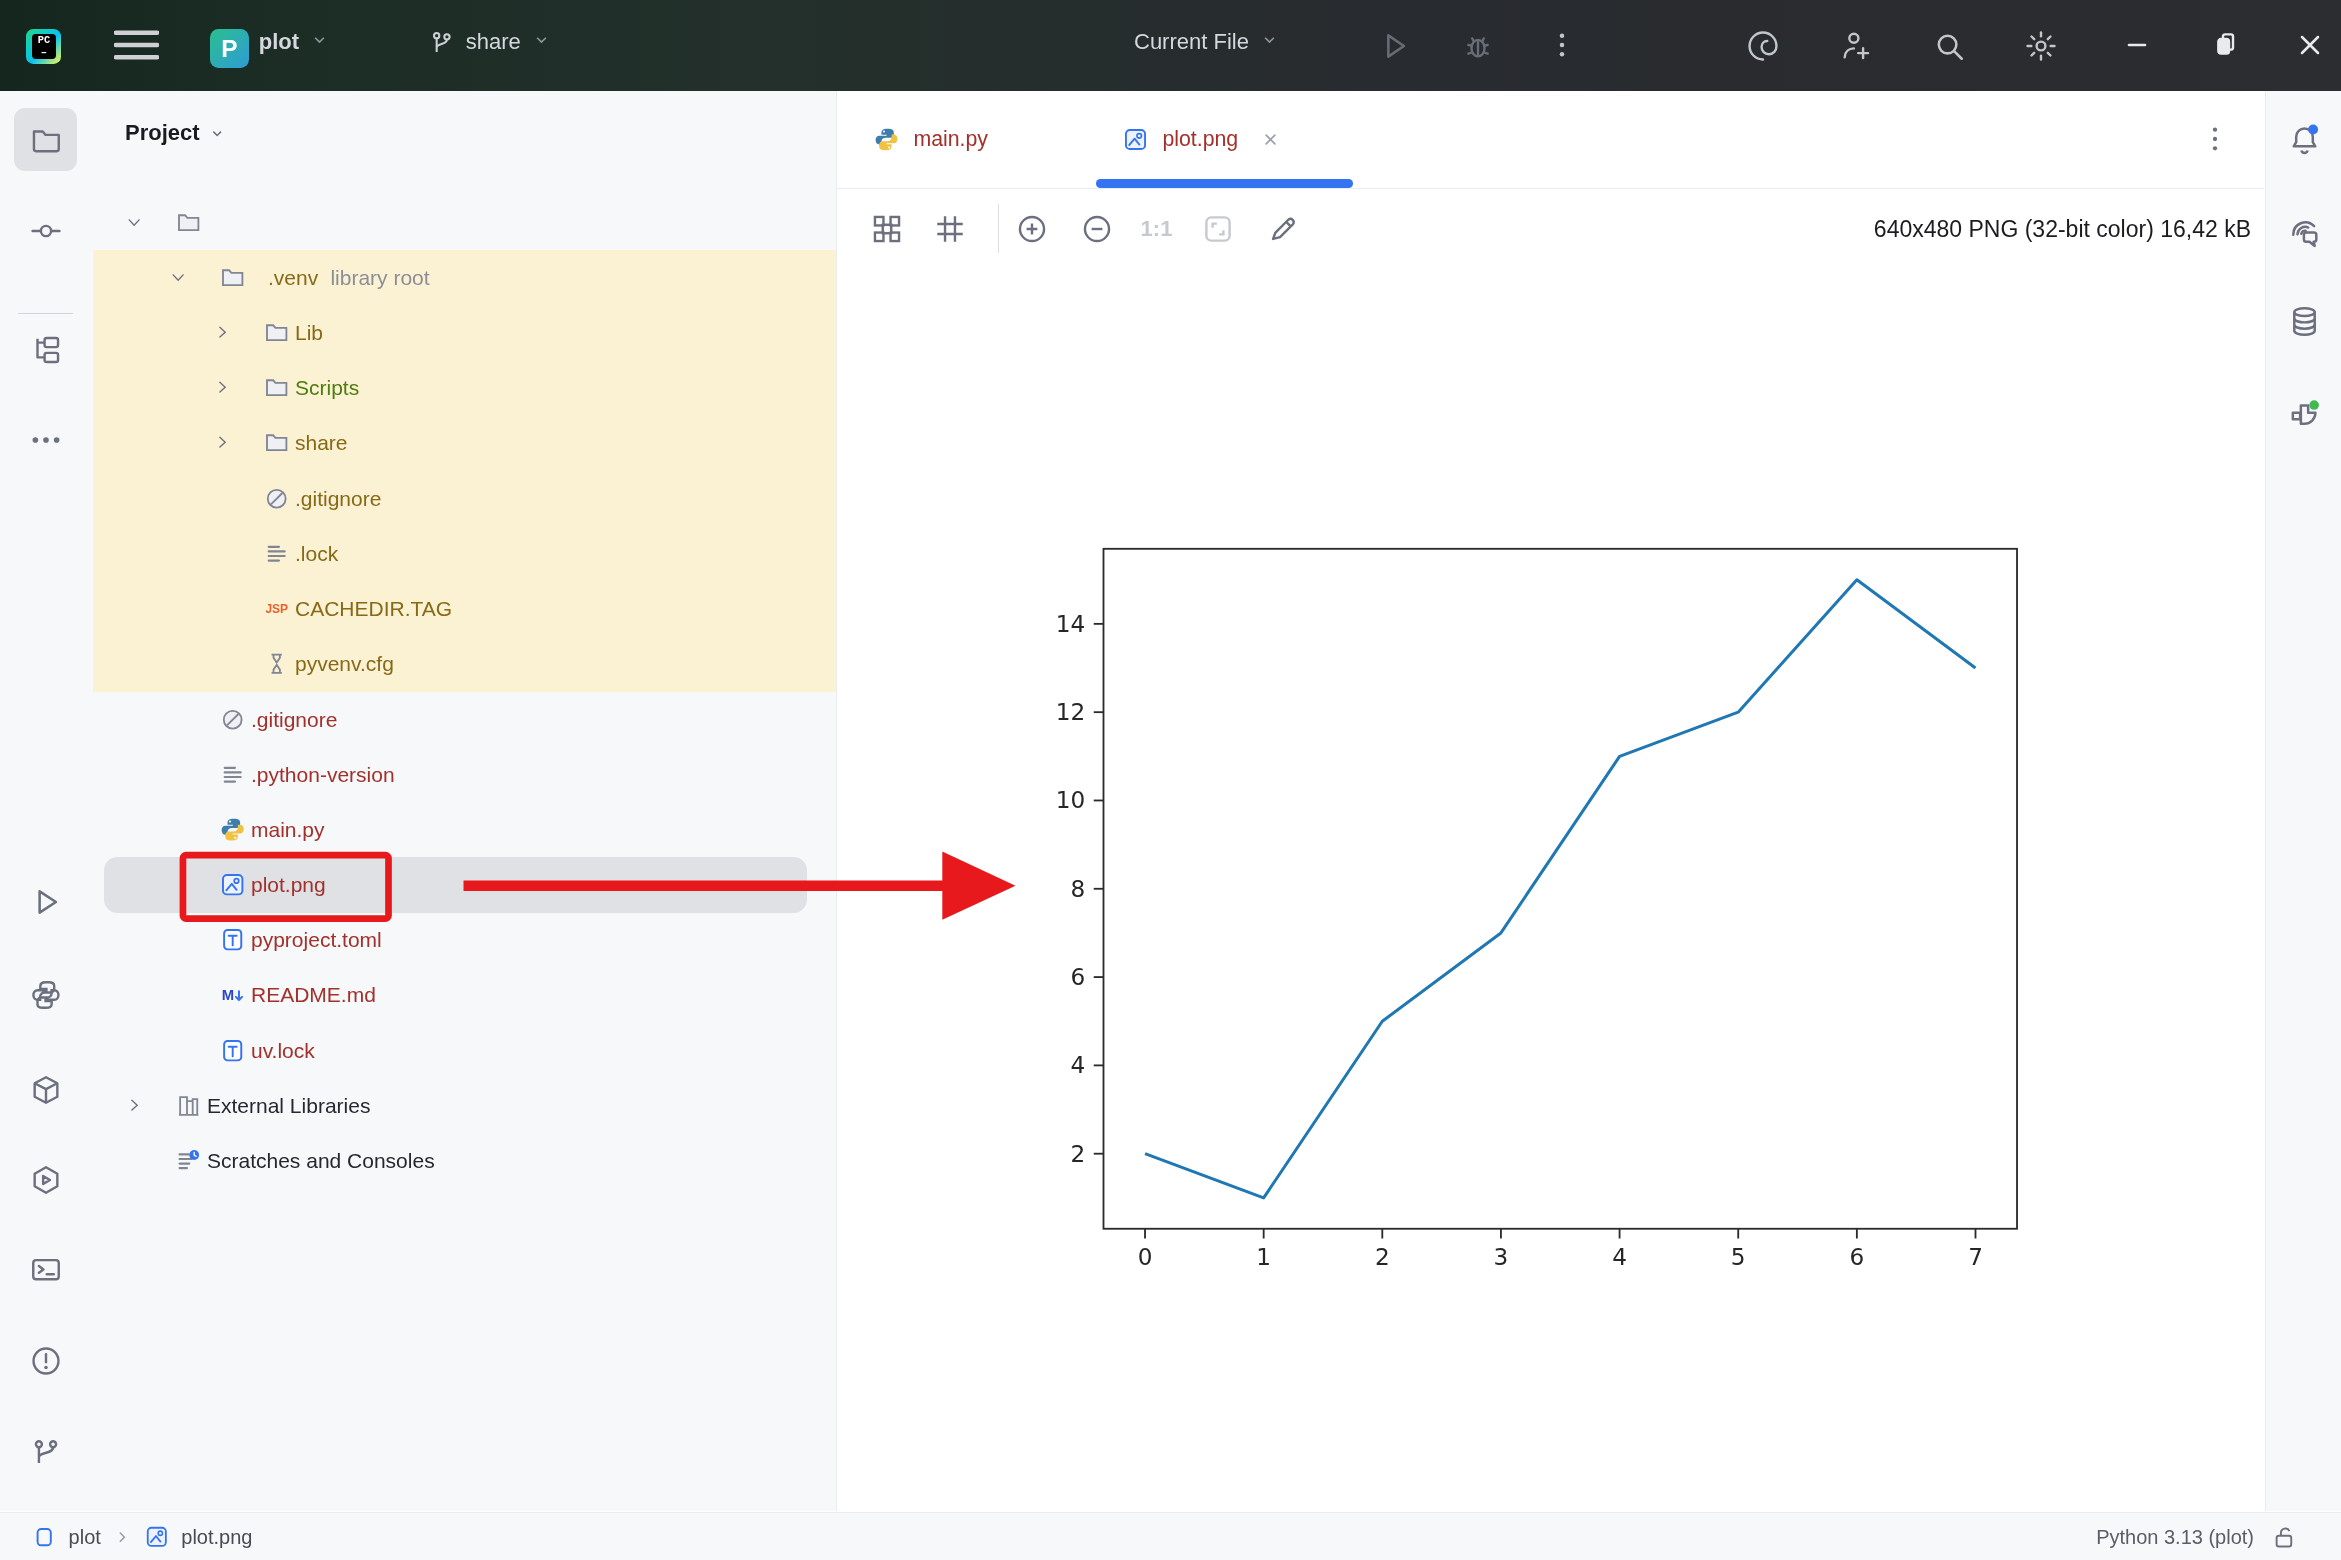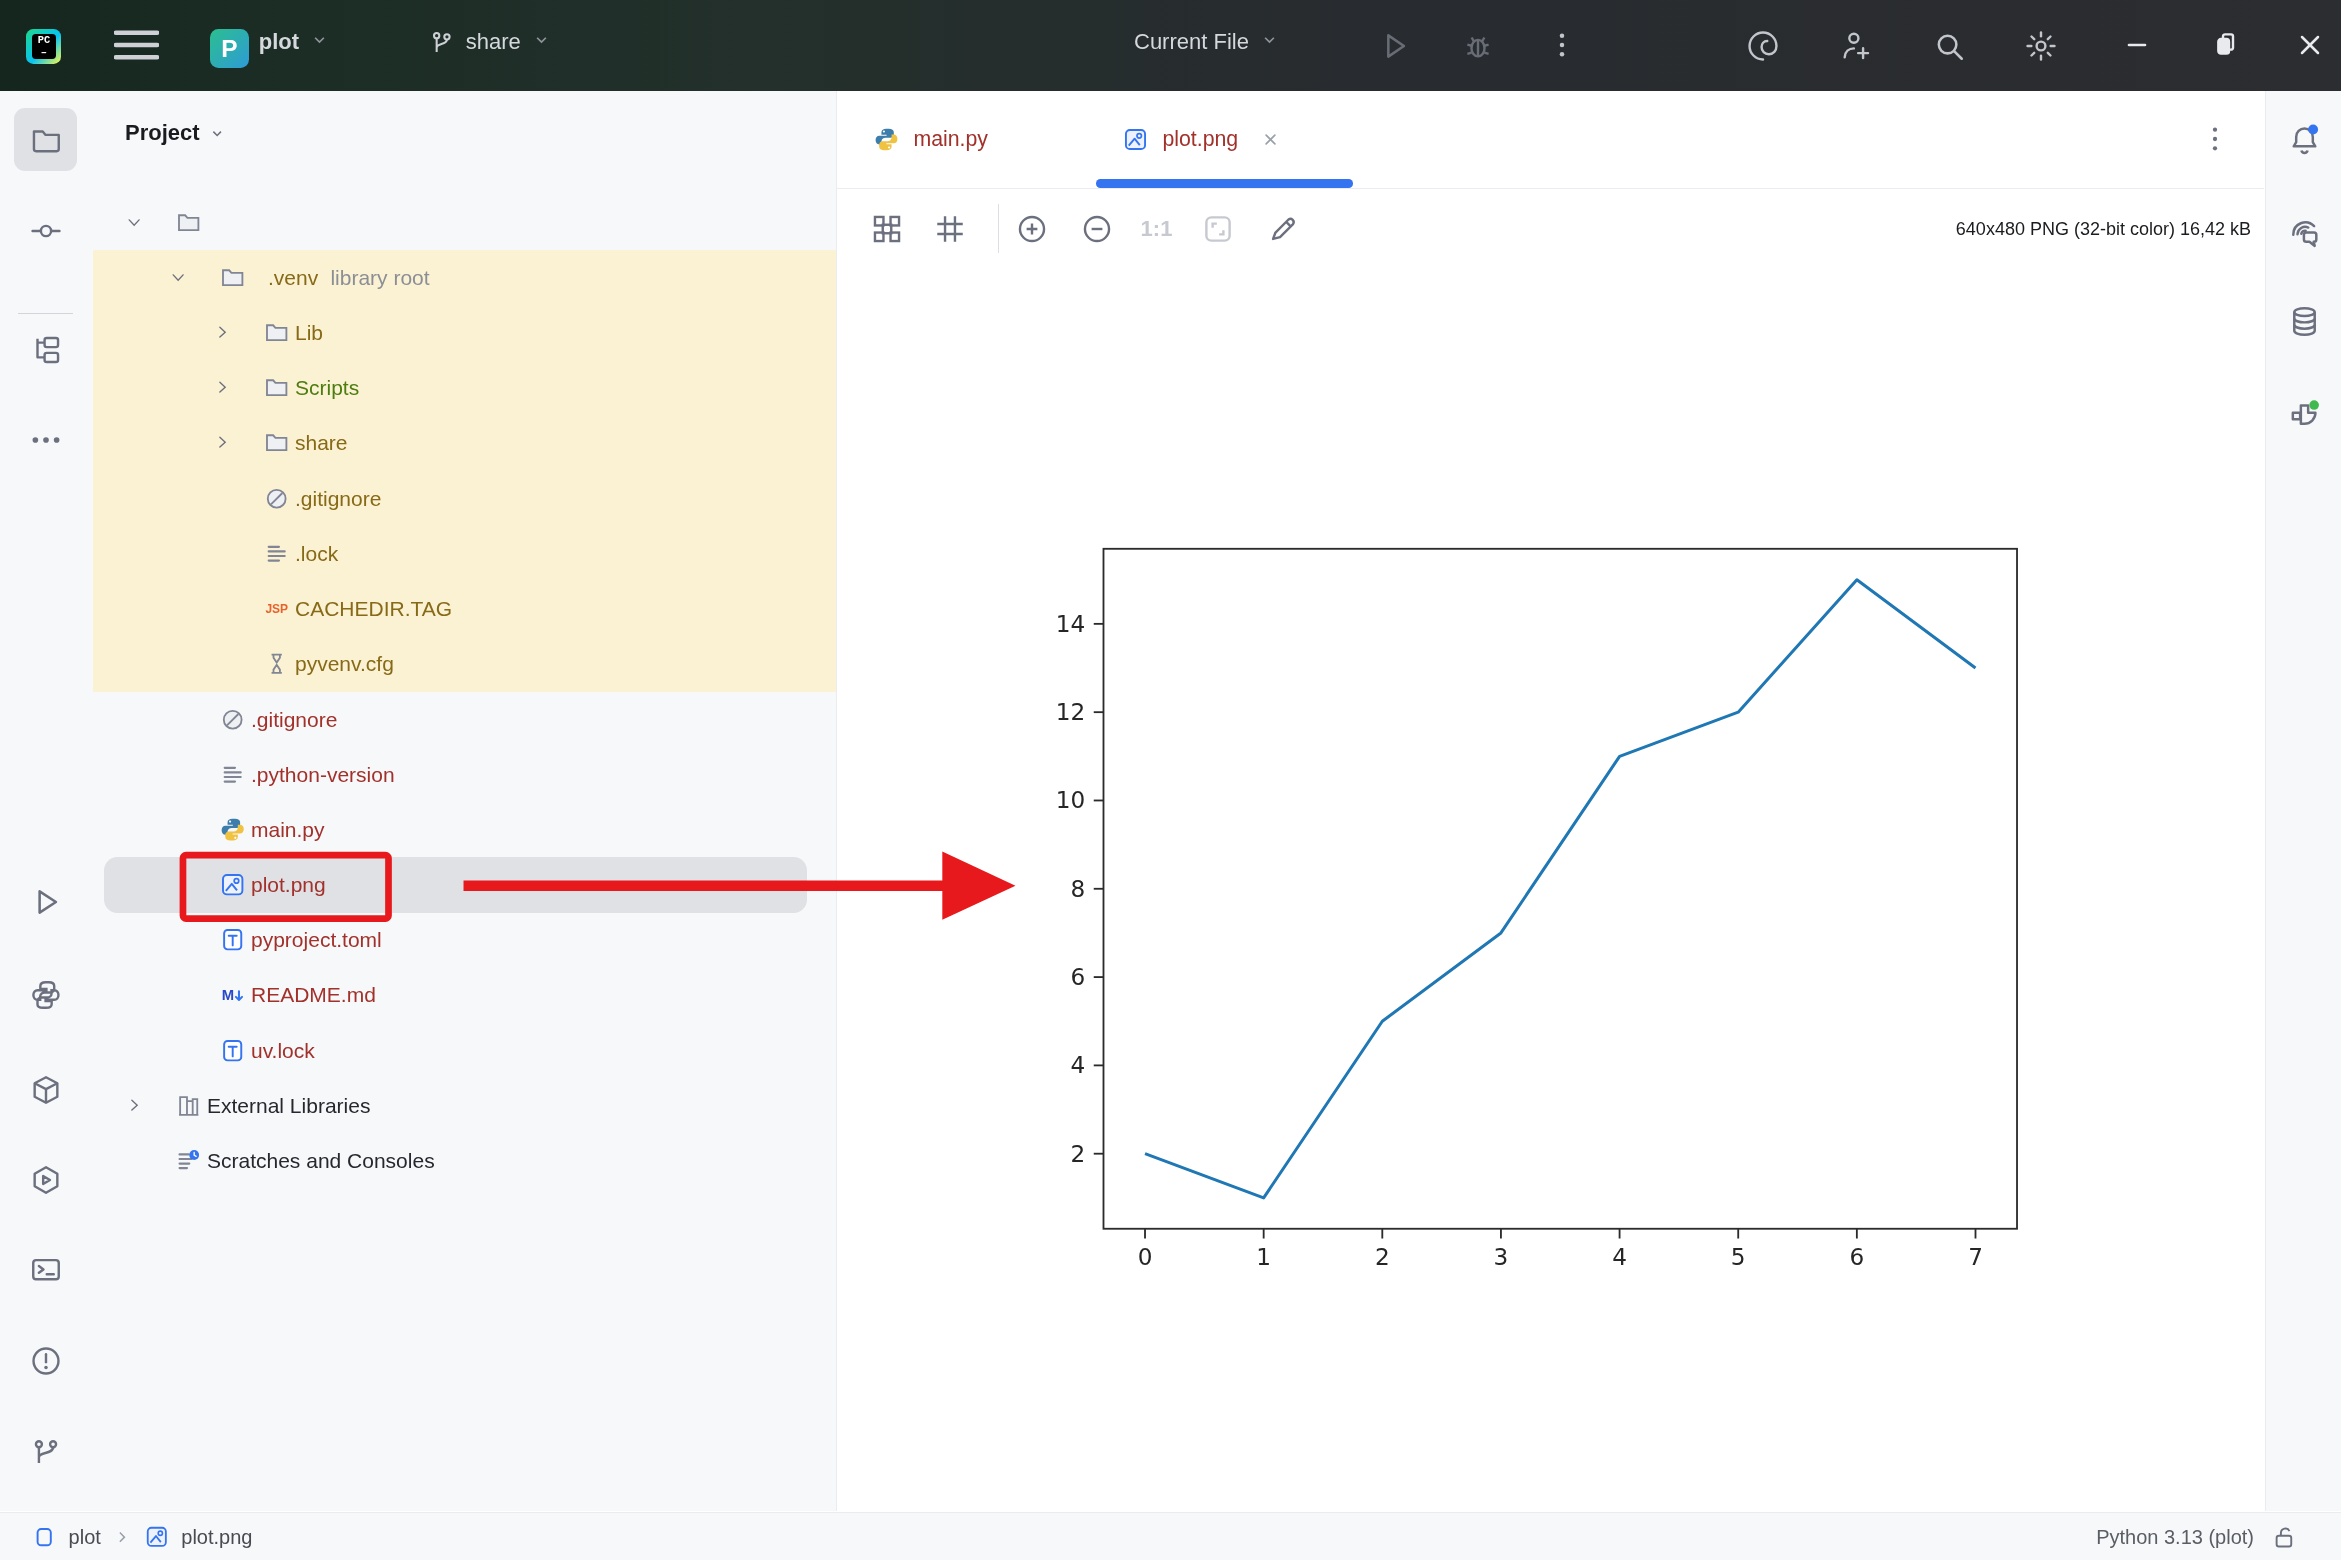--- a/index.html
+++ b/index.html
@@ -30,21 +30,21 @@
   #selected-row{position:absolute;left:104px;top:857px;width:703px;height:56px;background:#dfe1e5;border-radius:13.4px;}
 
   
   #editor-bg{position:absolute;left:837px;top:91px;width:1427px;height:1420px;background:#ffffff;}
   #tabbar-border{position:absolute;left:837px;top:188px;width:1427px;height:1.2px;background:#ebecf0;}
   .tab{position:absolute;top:91px;height:96px;display:flex;align-items:center;gap:13.4px;font-size:21.3px;}
   #tab-underline{position:absolute;left:1096px;top:179px;width:257px;height:8.5px;border-radius:4.3px;background:#3574f0;}
   .toolbar-ic{position:absolute;top:212px;}
   #toolbar-sep{position:absolute;left:998px;top:204px;width:1.2px;height:49px;background:#dcdee3;}
   #ratio-label{position:absolute;left:1132px;top:212px;width:49px;text-align:center;font-size:22px;font-weight:700;color:#c6c9d0;line-height:34px;}
-  #viewer-info{position:absolute;left:1281px;top:212px;width:970px;text-align:right;font-size:18px;color:#1b1c1f;line-height:34px;}
+  #viewer-info{position:absolute;left:1281px;top:212px;width:970px;text-align:right;font-size:23px;color:#1b1c1f;line-height:34px;}
 
   
   #statusbar{position:absolute;left:0;top:1512px;width:2342px;height:49px;background:#f7f8fa;border-top:1.2px solid #ebecf0;}
   #breadcrumb{position:absolute;left:32px;top:0;height:48px;display:flex;align-items:center;gap:12.2px;font-size:20px;color:#494b52;}
   #interpreter{position:absolute;right:44px;top:0;height:48px;display:flex;align-items:center;gap:17px;font-size:20px;color:#5a5d63;}
 
   
   #chart-svg{position:absolute;left:837px;top:268px;}
   #annotation-svg{position:absolute;left:0;top:0;pointer-events:none;}
 </style>

